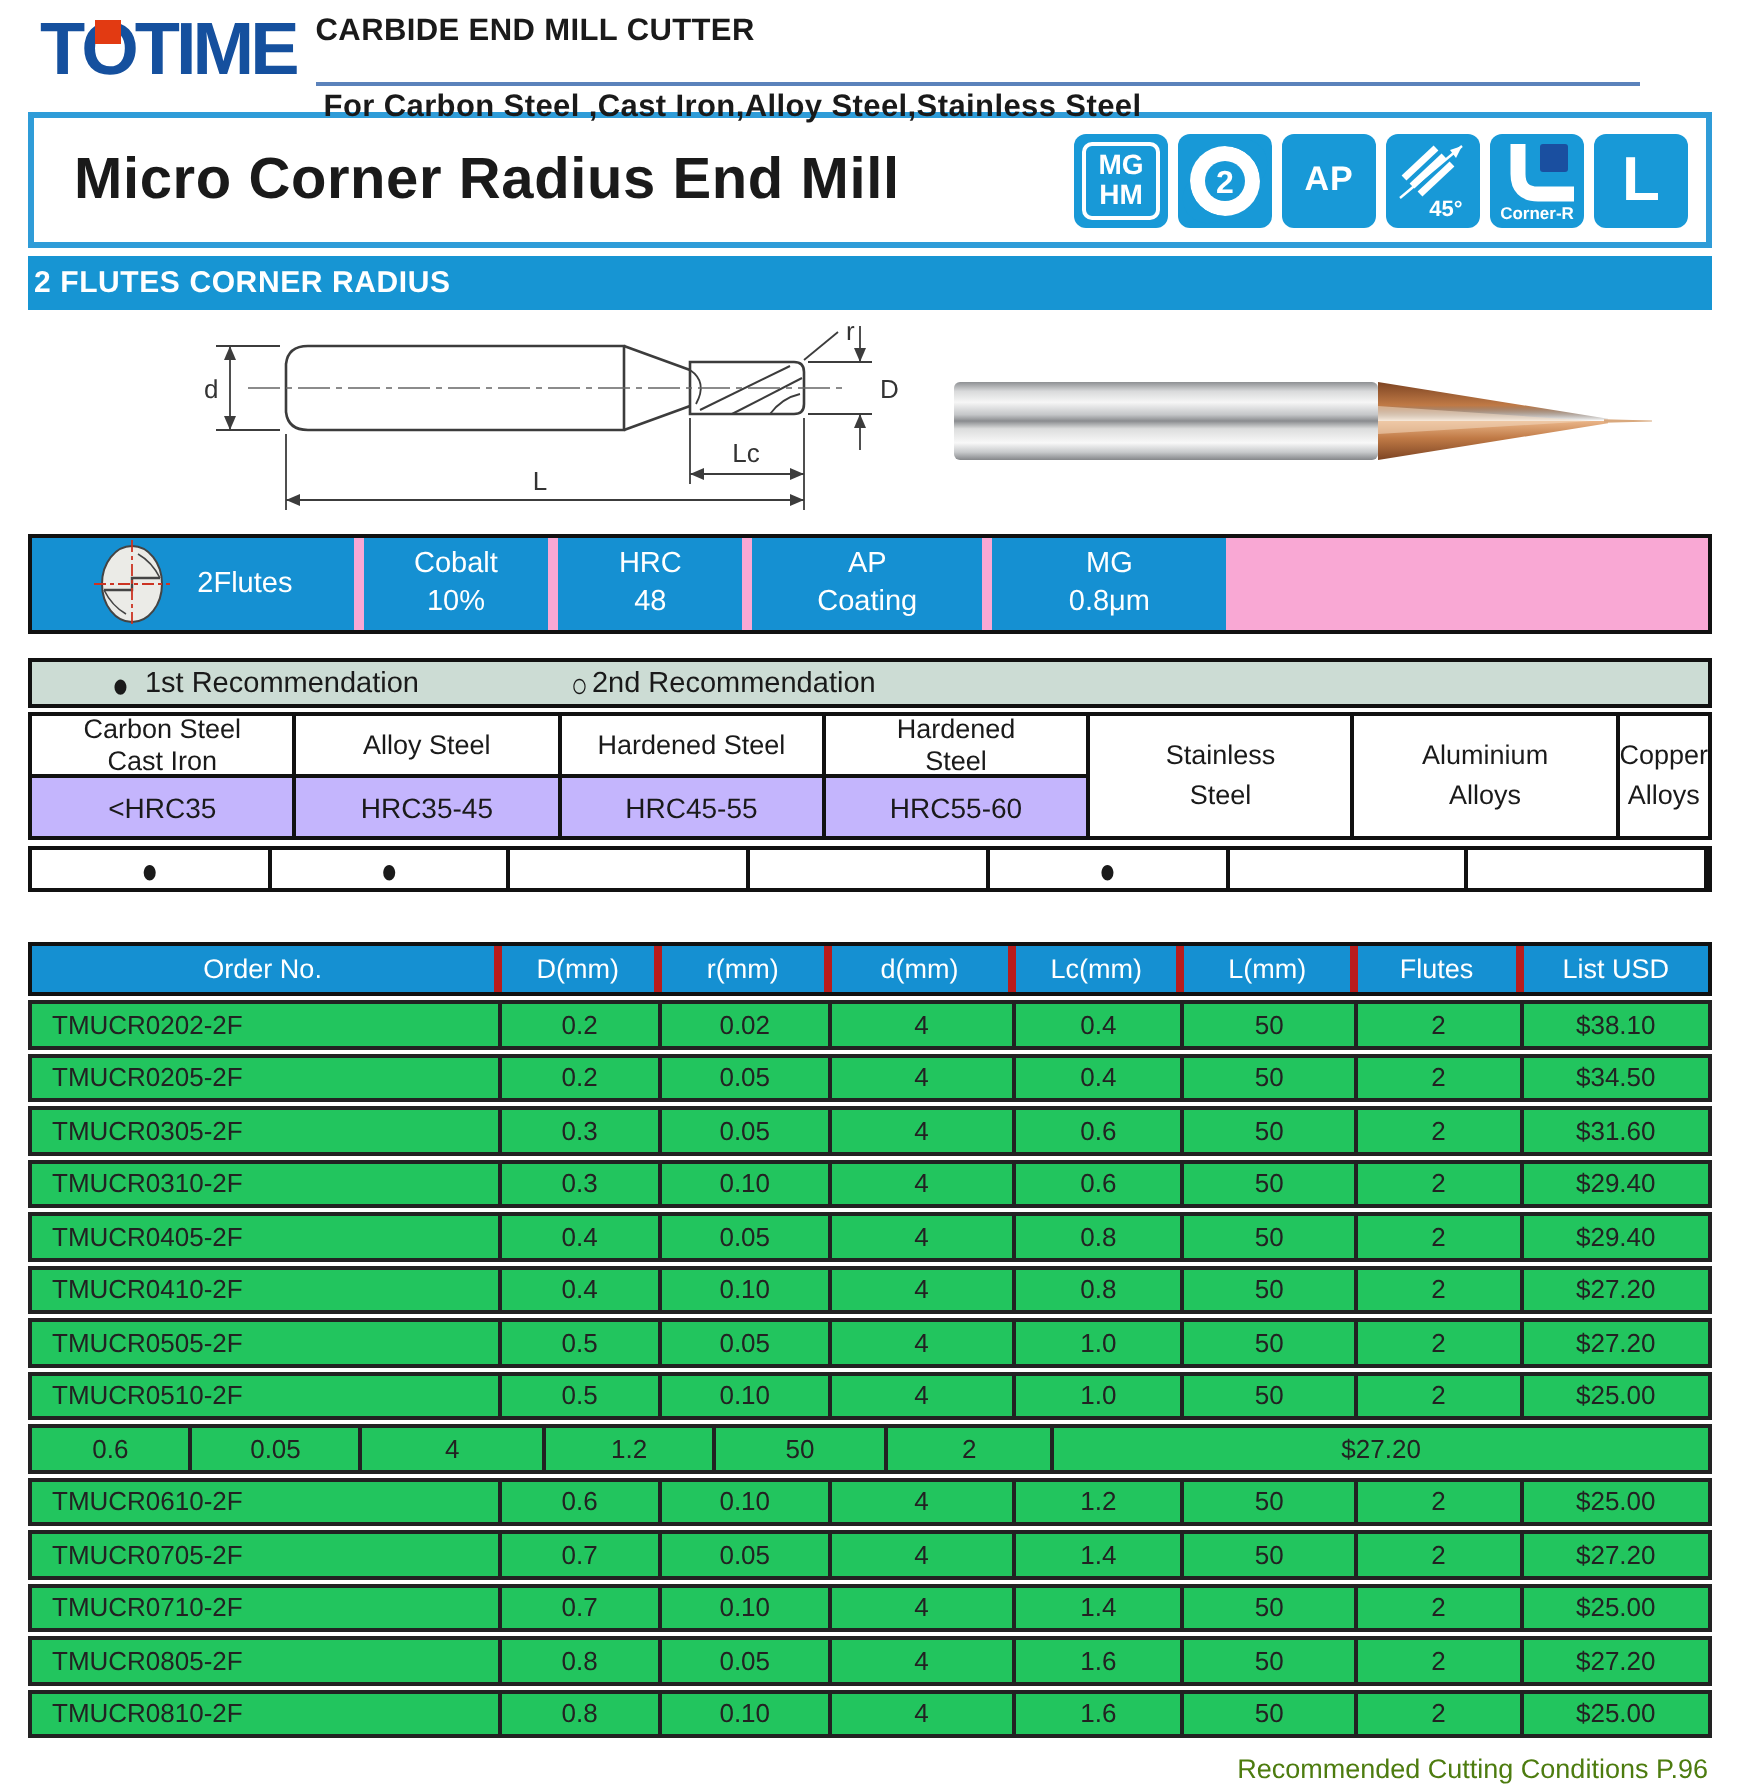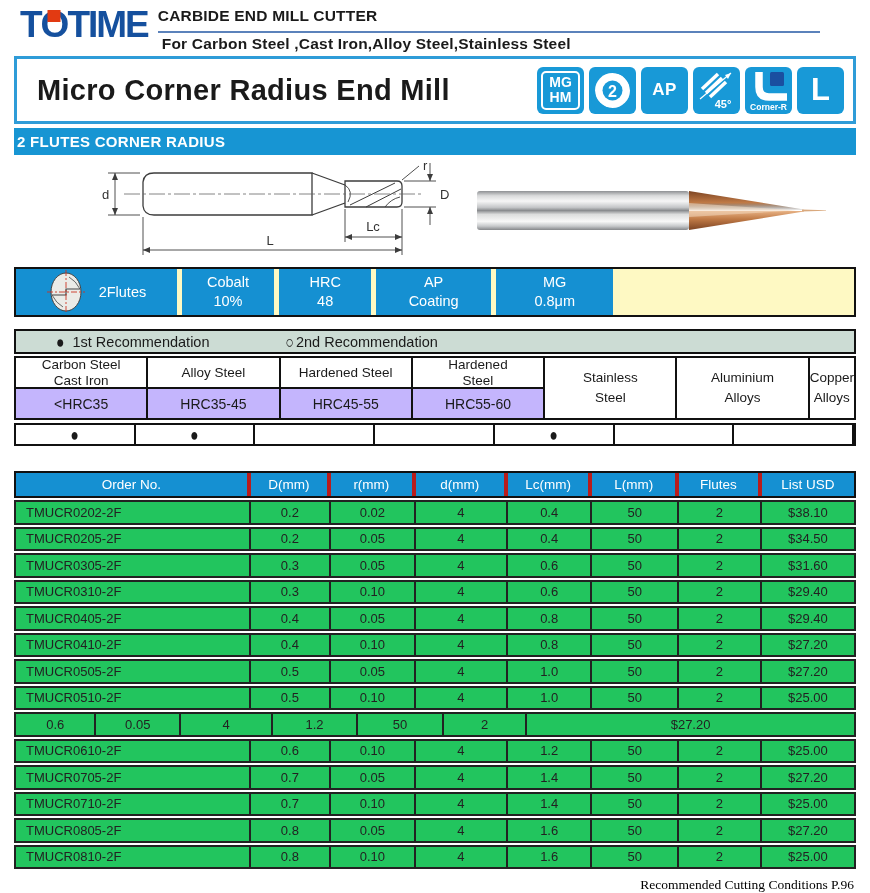--- a/index.html
+++ b/index.html
@@ -7,21 +7,21 @@
     width: 870px; height: 893px; margin: 0; background: #fff;
     font-family: "Liberation Sans", sans-serif; color: #1a1a1a; overflow: hidden;
   }
   
   .brand-row { display: flex; align-items: flex-start; padding: 5px 0 0 20px; height: 54px; }
   .logo { font-weight: bold; font-size: 37px; letter-spacing: -2px; color: #15509e; line-height: 1; margin-top: 1px; }
   .lg { color: #15509e; }
   .lg-o { position: relative; display: inline-block; }
   .lg-o .o-red { position: absolute; left: 50%; top: 4px; transform: translateX(-50%); width: 13px; height: 12px; background: #e23a12; }
   .brand-text { margin-left: 10px; margin-top: 2px; }
-  .tagline { font-size: 15.5px; font-weight: bold; letter-spacing: 0.2px; width: 662px; border-bottom: 2px solid #5b82bb; padding-bottom: 6px; }
+  .tagline { font-size: 15.5px; font-weight: bold; letter-spacing: 0.2px; width: 662px; border-bottom: 2px solid #5b82bb; padding-bottom: 16px; }
   .subtitle { font-size: 15.5px; font-weight: bold; margin-top: 2px; padding-left: 4px; letter-spacing: 0.2px; }
   
   .title-box { margin: 2px 14px 0; border: 3px solid #2f9cd8; background: #fff; height: 68px;
     display: flex; align-items: center; justify-content: space-between; padding: 0 9px 0 20px; }
   .page-title { font-size: 29px; font-weight: bold; letter-spacing: 0.3px; }
   .badges { display: flex; gap: 5px; }
   .badge { width: 47px; height: 47px; background: #1899d7; border-radius: 6px; color: #fff;
     display: flex; align-items: center; justify-content: center; position: relative; flex-direction: column; }
   .badge-frame { border: 2px solid #fff; border-radius: 5px; width: 39px; height: 39px;
     display: flex; flex-direction: column; align-items: center; justify-content: center;
@@ -29,21 +29,21 @@
   .badge-ap { font-size: 17px; font-weight: bold; letter-spacing: 0.5px; }
   .badge-l { font-size: 31px; font-weight: bold; }
   
   .sub-strip { margin: 4px 14px 0; height: 27px; background: #1795d3; color: #fff;
     display: flex; align-items: center; padding-left: 3px; font-size: 15px; font-weight: bold; letter-spacing: 0.3px; }
   
   .figures { position: relative; height: 110px; margin: 0 14px; }
   .diagram { position: absolute; left: 68px; top: 3px; }
   .photo { position: absolute; left: 460px; top: 32px; }
   
-  .spec-bar { margin: 2px 14px 12px; border: 2px solid #111; background: #fef9c3; display: flex; gap: 5px; height: 50px; }
+  .spec-bar { margin: 2px 14px 12px; border: 2px solid #111; background: #f9a8d4; display: flex; gap: 5px; height: 50px; }
   .spec-cell { background: #1590d2; color: #fff; display: flex; flex-direction: column;
     justify-content: center; align-items: center; text-align: center; font-size: 14.5px; line-height: 1.3; }
   .sc-flutes { width: 19.2%; flex-direction: row; gap: 14px; }
   .sc-cobalt { width: 11%; } .sc-hrc { width: 11%; } .sc-coat { width: 13.7%; } .sc-grain { width: 14%; }
   .sc-mat { flex: 1; }
   
   .rec-row { margin: 3px 14px 0; border: 2px solid #111; background: #ccdcd4; height: 25px;
     display: flex; align-items: center; font-size: 14.5px; padding-left: 40px; }
   .rec-marker { display: inline-block; transform: scaleY(1.25); font-size: 14px; }
   .rec-label { margin-left: 8px; }
@@ -66,21 +66,21 @@
   .thead { display: flex; background: #1590d2; border: 2px solid #111; height: 27px; color: #fff; font-size: 13.5px; }
   .hcell { display: flex; align-items: center; justify-content: center; border-right: 4px solid #b91c1c; }
   .hcell:last-child { border-right: none; }
   .trow { display: flex; border: 2px solid #222; height: 24.5px; margin-top: 2px; font-size: 13px; background: #22c55e; }
   .tcell { display: flex; align-items: center; justify-content: center; border-right: 2px solid #222; color: #222; }
   .tcell:last-child { border-right: none; }
   .tcell.left { justify-content: flex-start; padding-left: 10px; }
   .cw0 { width: 28%; } .cw1 { width: 9.6%; } .cw2 { width: 10.1%; } .cw3 { width: 11%; }
   .cw4 { width: 10.1%; } .cw5 { width: 10.3%; } .cw6 { width: 9.9%; } .cw7 { flex: 1; }
   
-  .footer-note { margin: 8px 16px 0; text-align: right; font-size: 13.5px; color: #000000; font-family: Liberation Serif, serif; }
+  .footer-note { margin: 8px 16px 0; text-align: right; font-size: 13.5px; color: #4d7c0f; }
   svg text { font-family: "Liberation Sans", sans-serif; }
 </style>
 </head>
 <body>
 
 <header class="brand-row">
   <div class="logo"><span class="lg">T</span><span class="lg lg-o"><span>O</span><span class="o-red"></span></span><span class="lg">TIME</span></div>
   <div class="brand-text">
     <div class="tagline">CARBIDE END MILL CUTTER</div>
     <div class="subtitle">For Carbon Steel ,Cast Iron,Alloy Steel,Stainless Steel</div>

